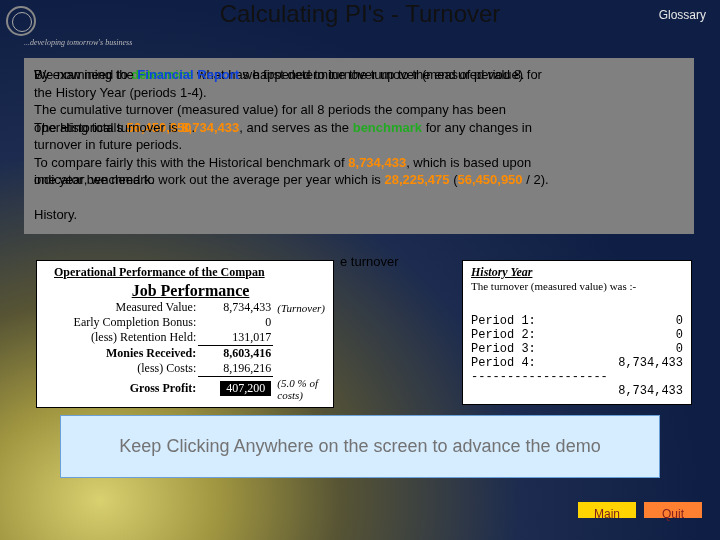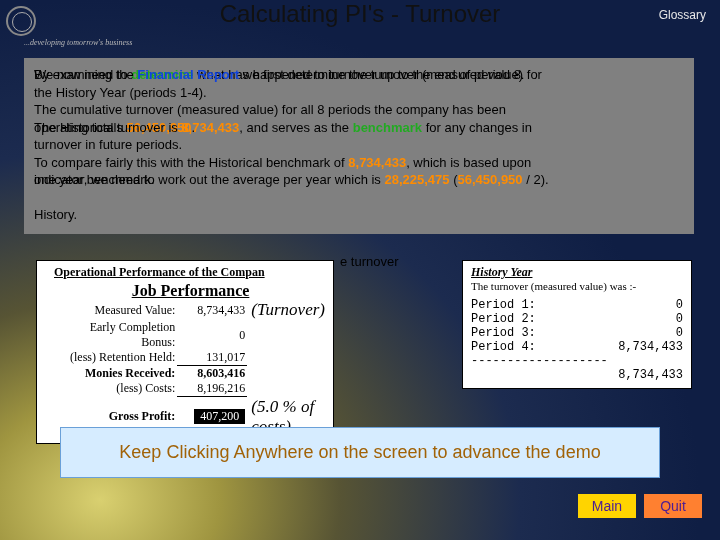--- a/index.html
+++ b/index.html
@@ -92,75 +92,75 @@
     font-family: "Times New Roman", serif;
     font-size: 12px;
     padding: 4px 6px 6px 17px;
   }
   .op-perf h4 { font-size: 12px; text-decoration: underline; margin-bottom: 2px; }
   .op-perf .sub { text-align: center; text-decoration: underline; font-weight: bold; font-size: 16px; }
   .op-perf table { width: 100%; border-collapse: collapse; }
   .op-perf td { font-size: 12px; padding: 0 2px; }
   .op-perf td.label { text-align: right; width: 55%; }
   .op-perf td.val { text-align: right; width: 28%; }
-  .op-perf td.note { font-style: italic; font-size: 17px; padding-left: 4px; }
+  .op-perf td.note { font-style: italic; font-size: 11px; padding-left: 4px; }
   .op-perf tr.rule td.val { border-top: 1px solid #000; font-weight: bold; }
   .op-perf .gp-box {
     display: inline-block;
     background: #000;
     color: #fff;
     padding: 0 6px;
     font-weight: normal;
   }
 
   .hist-panel {
     position: absolute;
     top: 260px; right: 28px;
     width: 230px;
     background: #ffffff;
     border: 1px solid #000;
     font-family: "Courier New", monospace;
     font-size: 12px;
     padding: 4px 8px 6px 8px;
   }
   .hist-panel .hhead { text-decoration: underline; font-weight: bold; font-family: "Times New Roman", serif; font-style: italic; }
-  .hist-panel .hsub { font-family: "Times New Roman", serif; font-size: 11px; margin-bottom: 6px; }
+  .hist-panel .hsub { font-family: "Times New Roman", serif; font-size: 11px; margin-bottom: 22px; }
   .hist-panel .row { display: flex; justify-content: space-between; }
   .hist-panel .dash { letter-spacing: 0; }
   .hist-panel .total { display: flex; justify-content: flex-end; font-weight: normal; }
 
   
   .mid-sentence {
     position: absolute;
     top: 254px; left: 340px;
     color: #000;
     font-size: 13px;
   }
 
   
   .advance-bar {
     position: absolute;
     left: 60px; right: 60px; bottom: 62px;
     background: #d6ecff;
     border: 1px solid #6aa0d8;
     text-align: center;
     font-size: 18px;
-    padding: 14px 4px;
-    color: #a16207;
+    padding: 20px 4px;
+    color: #737373;
     cursor: pointer;
     font-family: "Comic Sans MS", cursive, sans-serif;
   }
   .btn-main, .btn-quit {
     position: absolute;
     bottom: 22px;
-    width: 58px; height: 24px;
+    width: 58px; height: 16px;
     line-height: 24px;
     text-align: center;
-    font-size: 14px;
-    color: #4c1d95;
+    font-size: 12px;
+    color: #7f1d1d;
     cursor: pointer;
     font-family: "Comic Sans MS", cursive, sans-serif;
   }
   .btn-main { right: 84px; background: #ffd400; }
   .btn-quit { right: 18px; background: #ff8030; }
 </style>
 </head>
 <body>
 
 <div class="stage">

